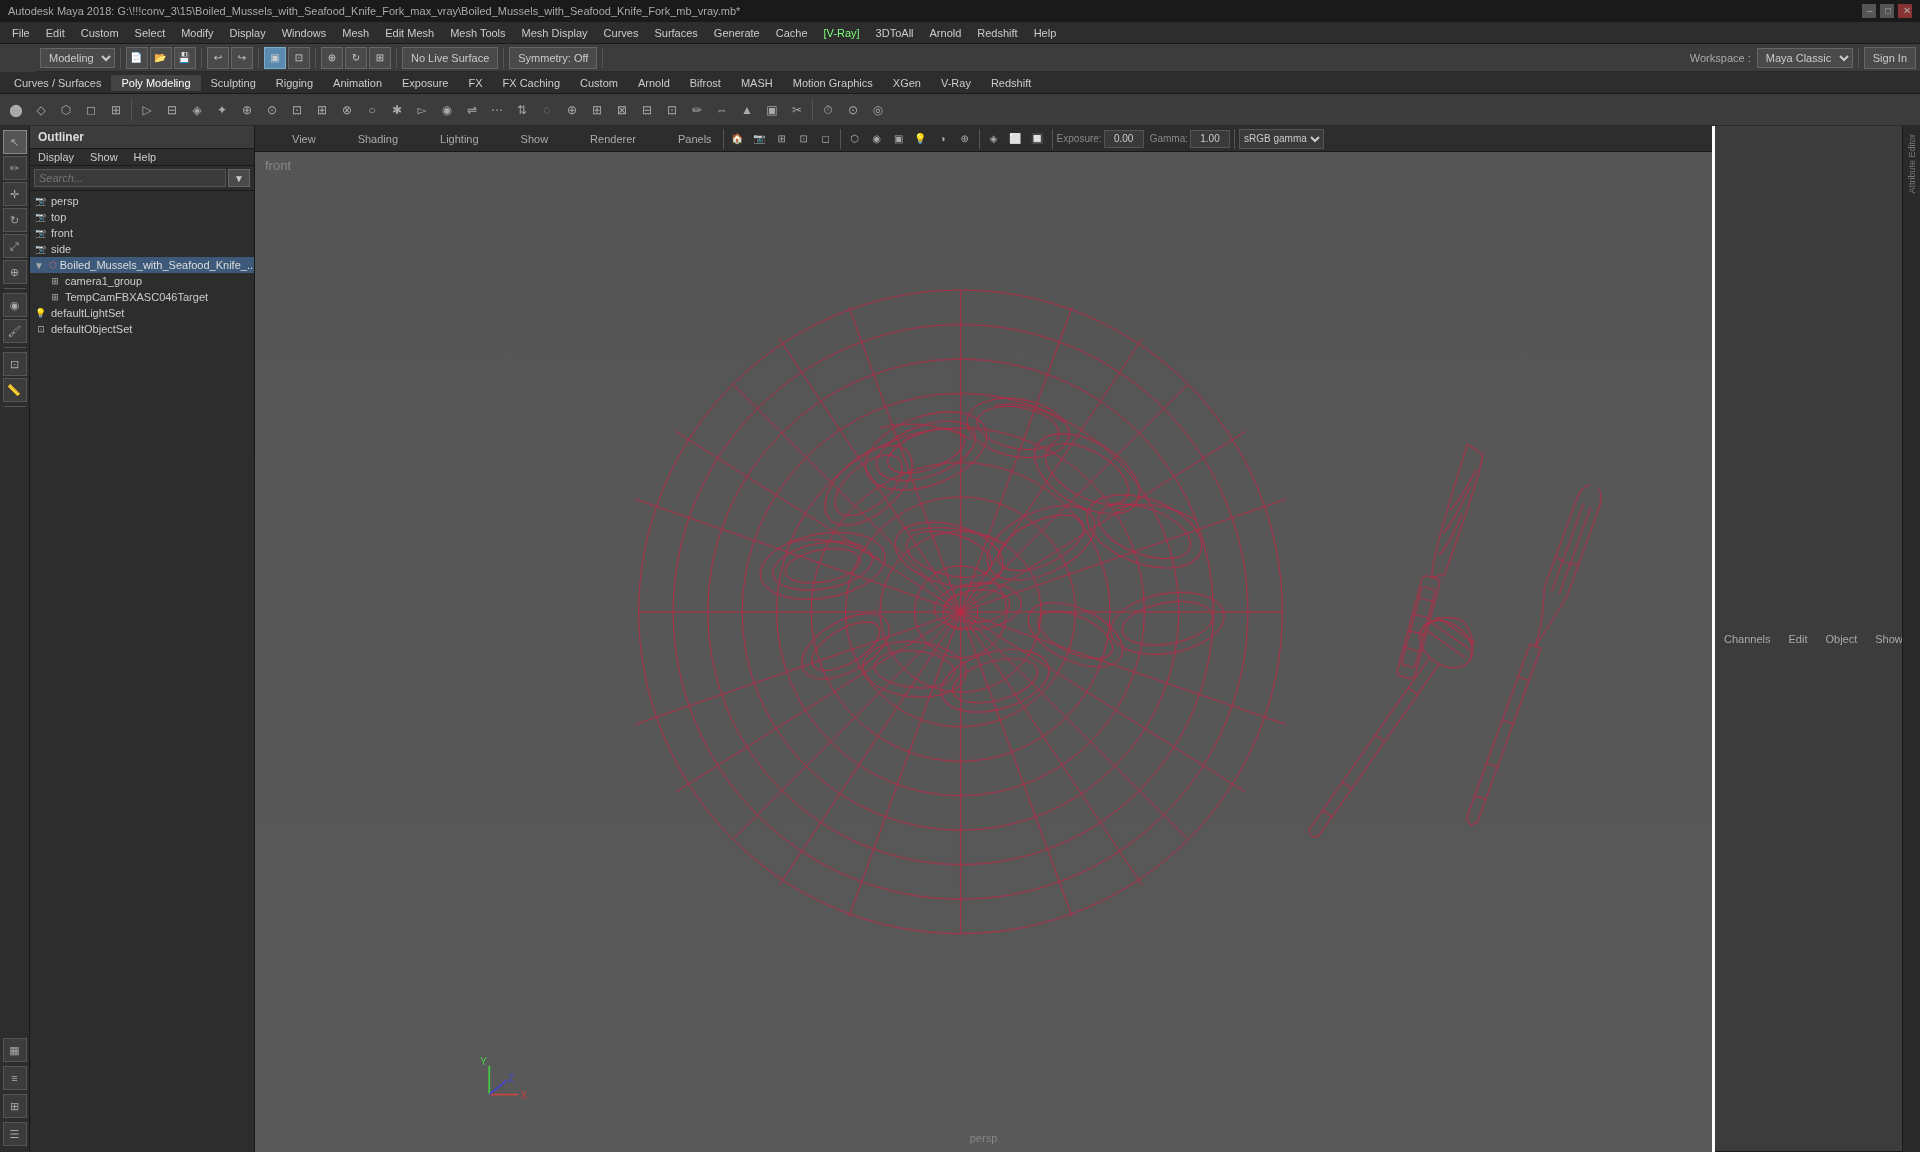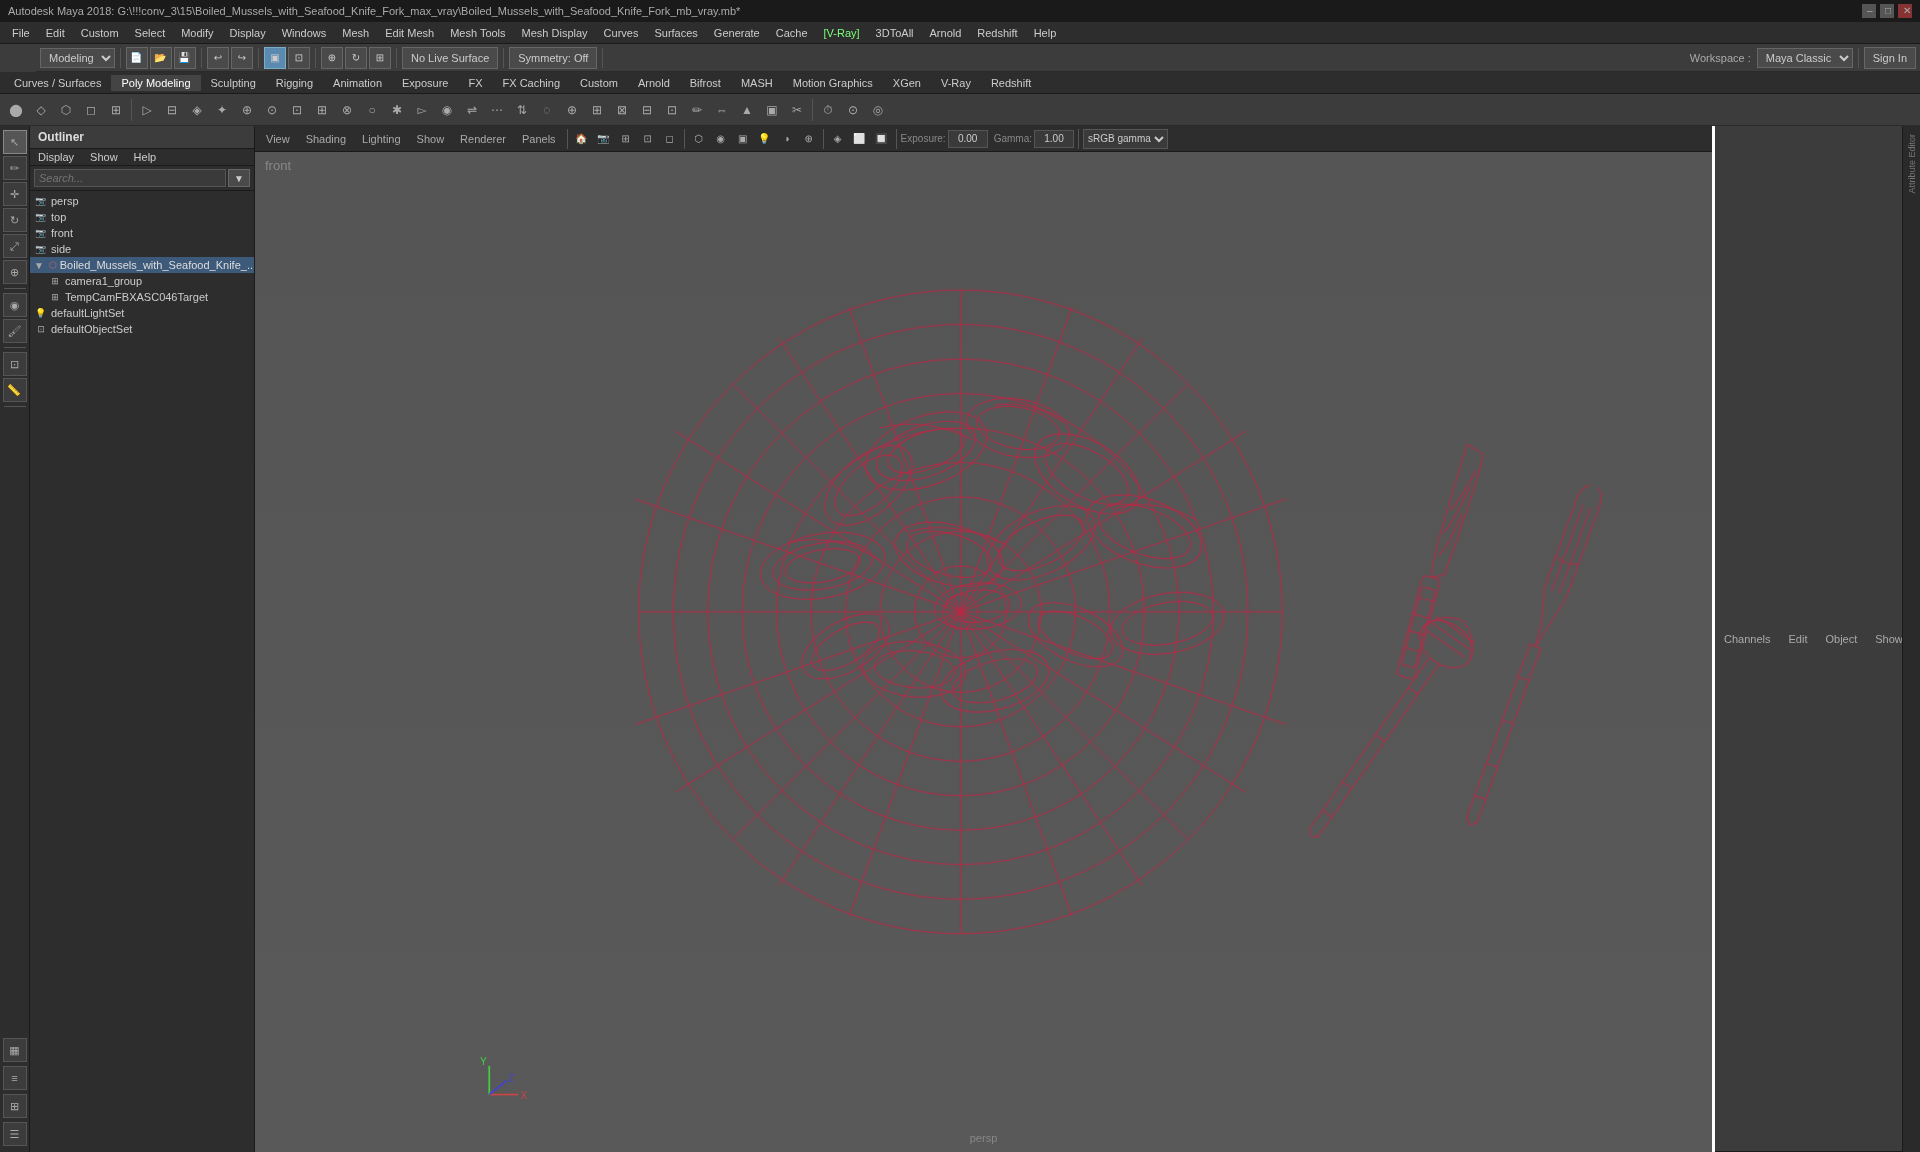--- a/index.html
+++ b/index.html
@@ -263,20 +263,21 @@
       gap: 2px;
       border-bottom: 1px solid #1a1a1a;
     }
     .vp-btn {
       padding: 2px 6px;
       background: transparent;
       border: 1px solid transparent;
       color: #aaa;
       font-size: 11px;
       cursor: pointer;
+      margin-left: 26px;
     }
     .vp-separator { width: 1px; height: 20px; background: #555; margin: 0 2px; }
     #viewport-content {
       flex: 1;
       position: relative;
       overflow: hidden;
     }
     .viewport-label {
       position: absolute;
       top: 6px;

